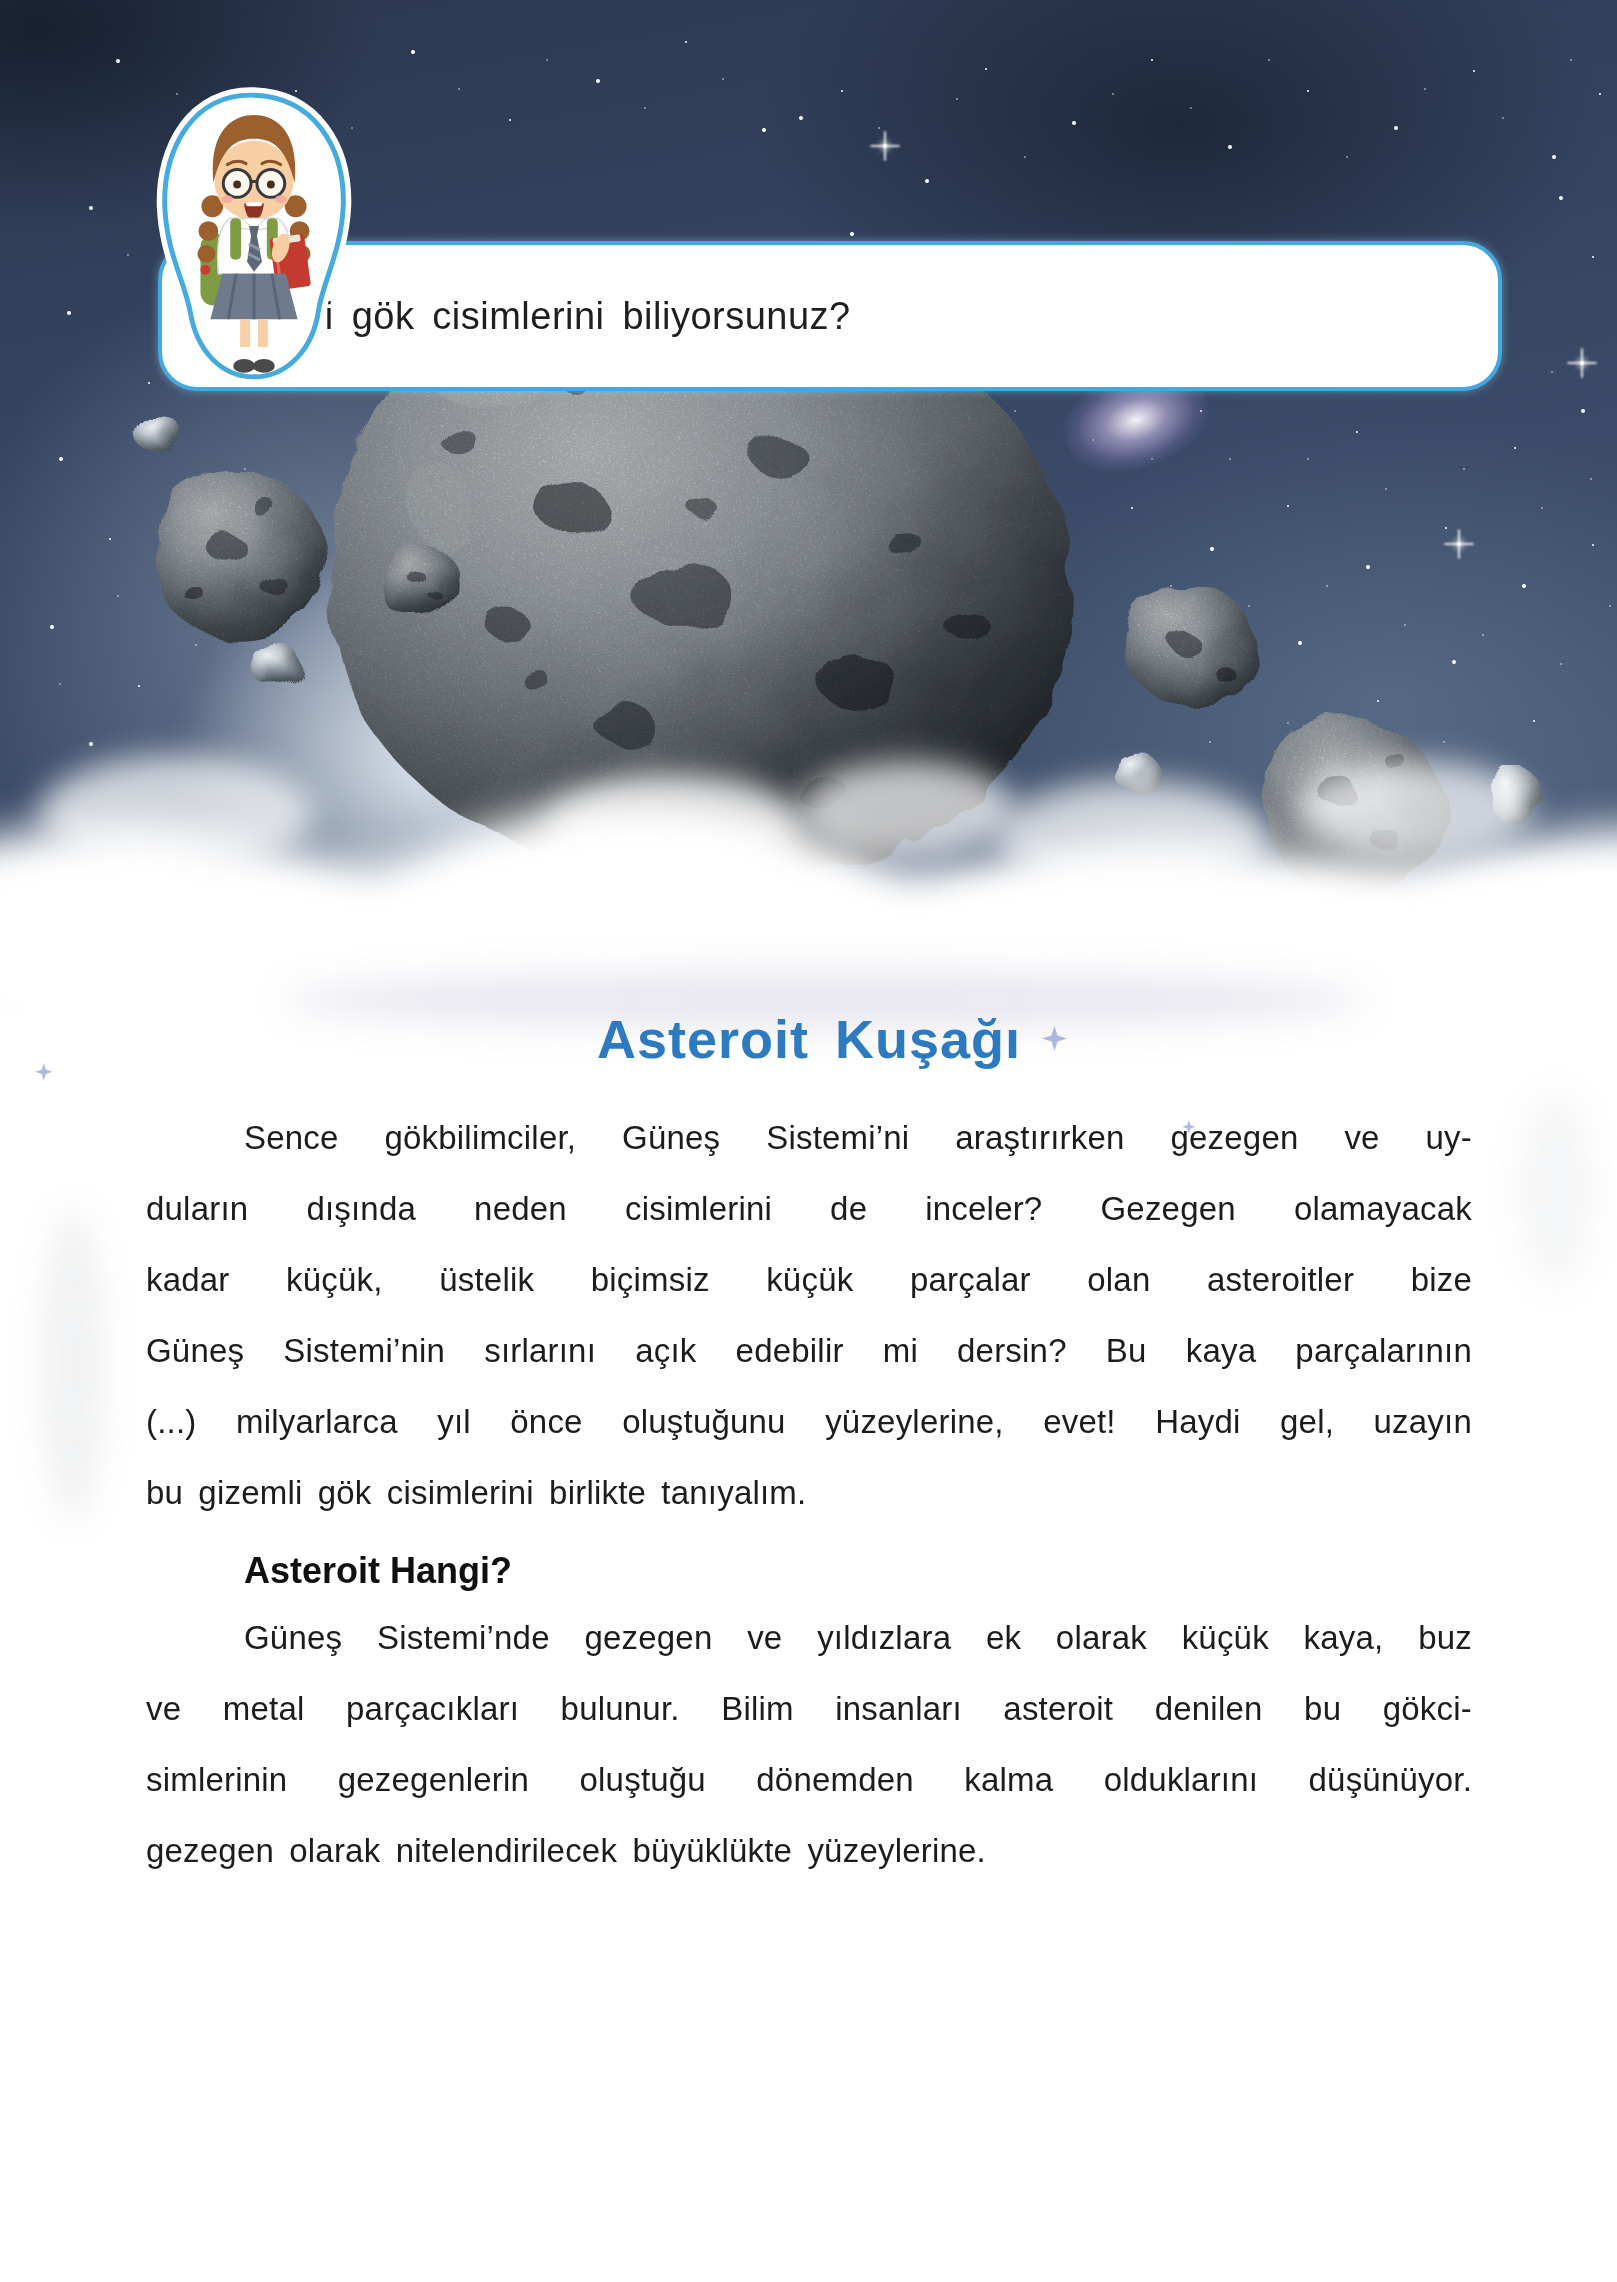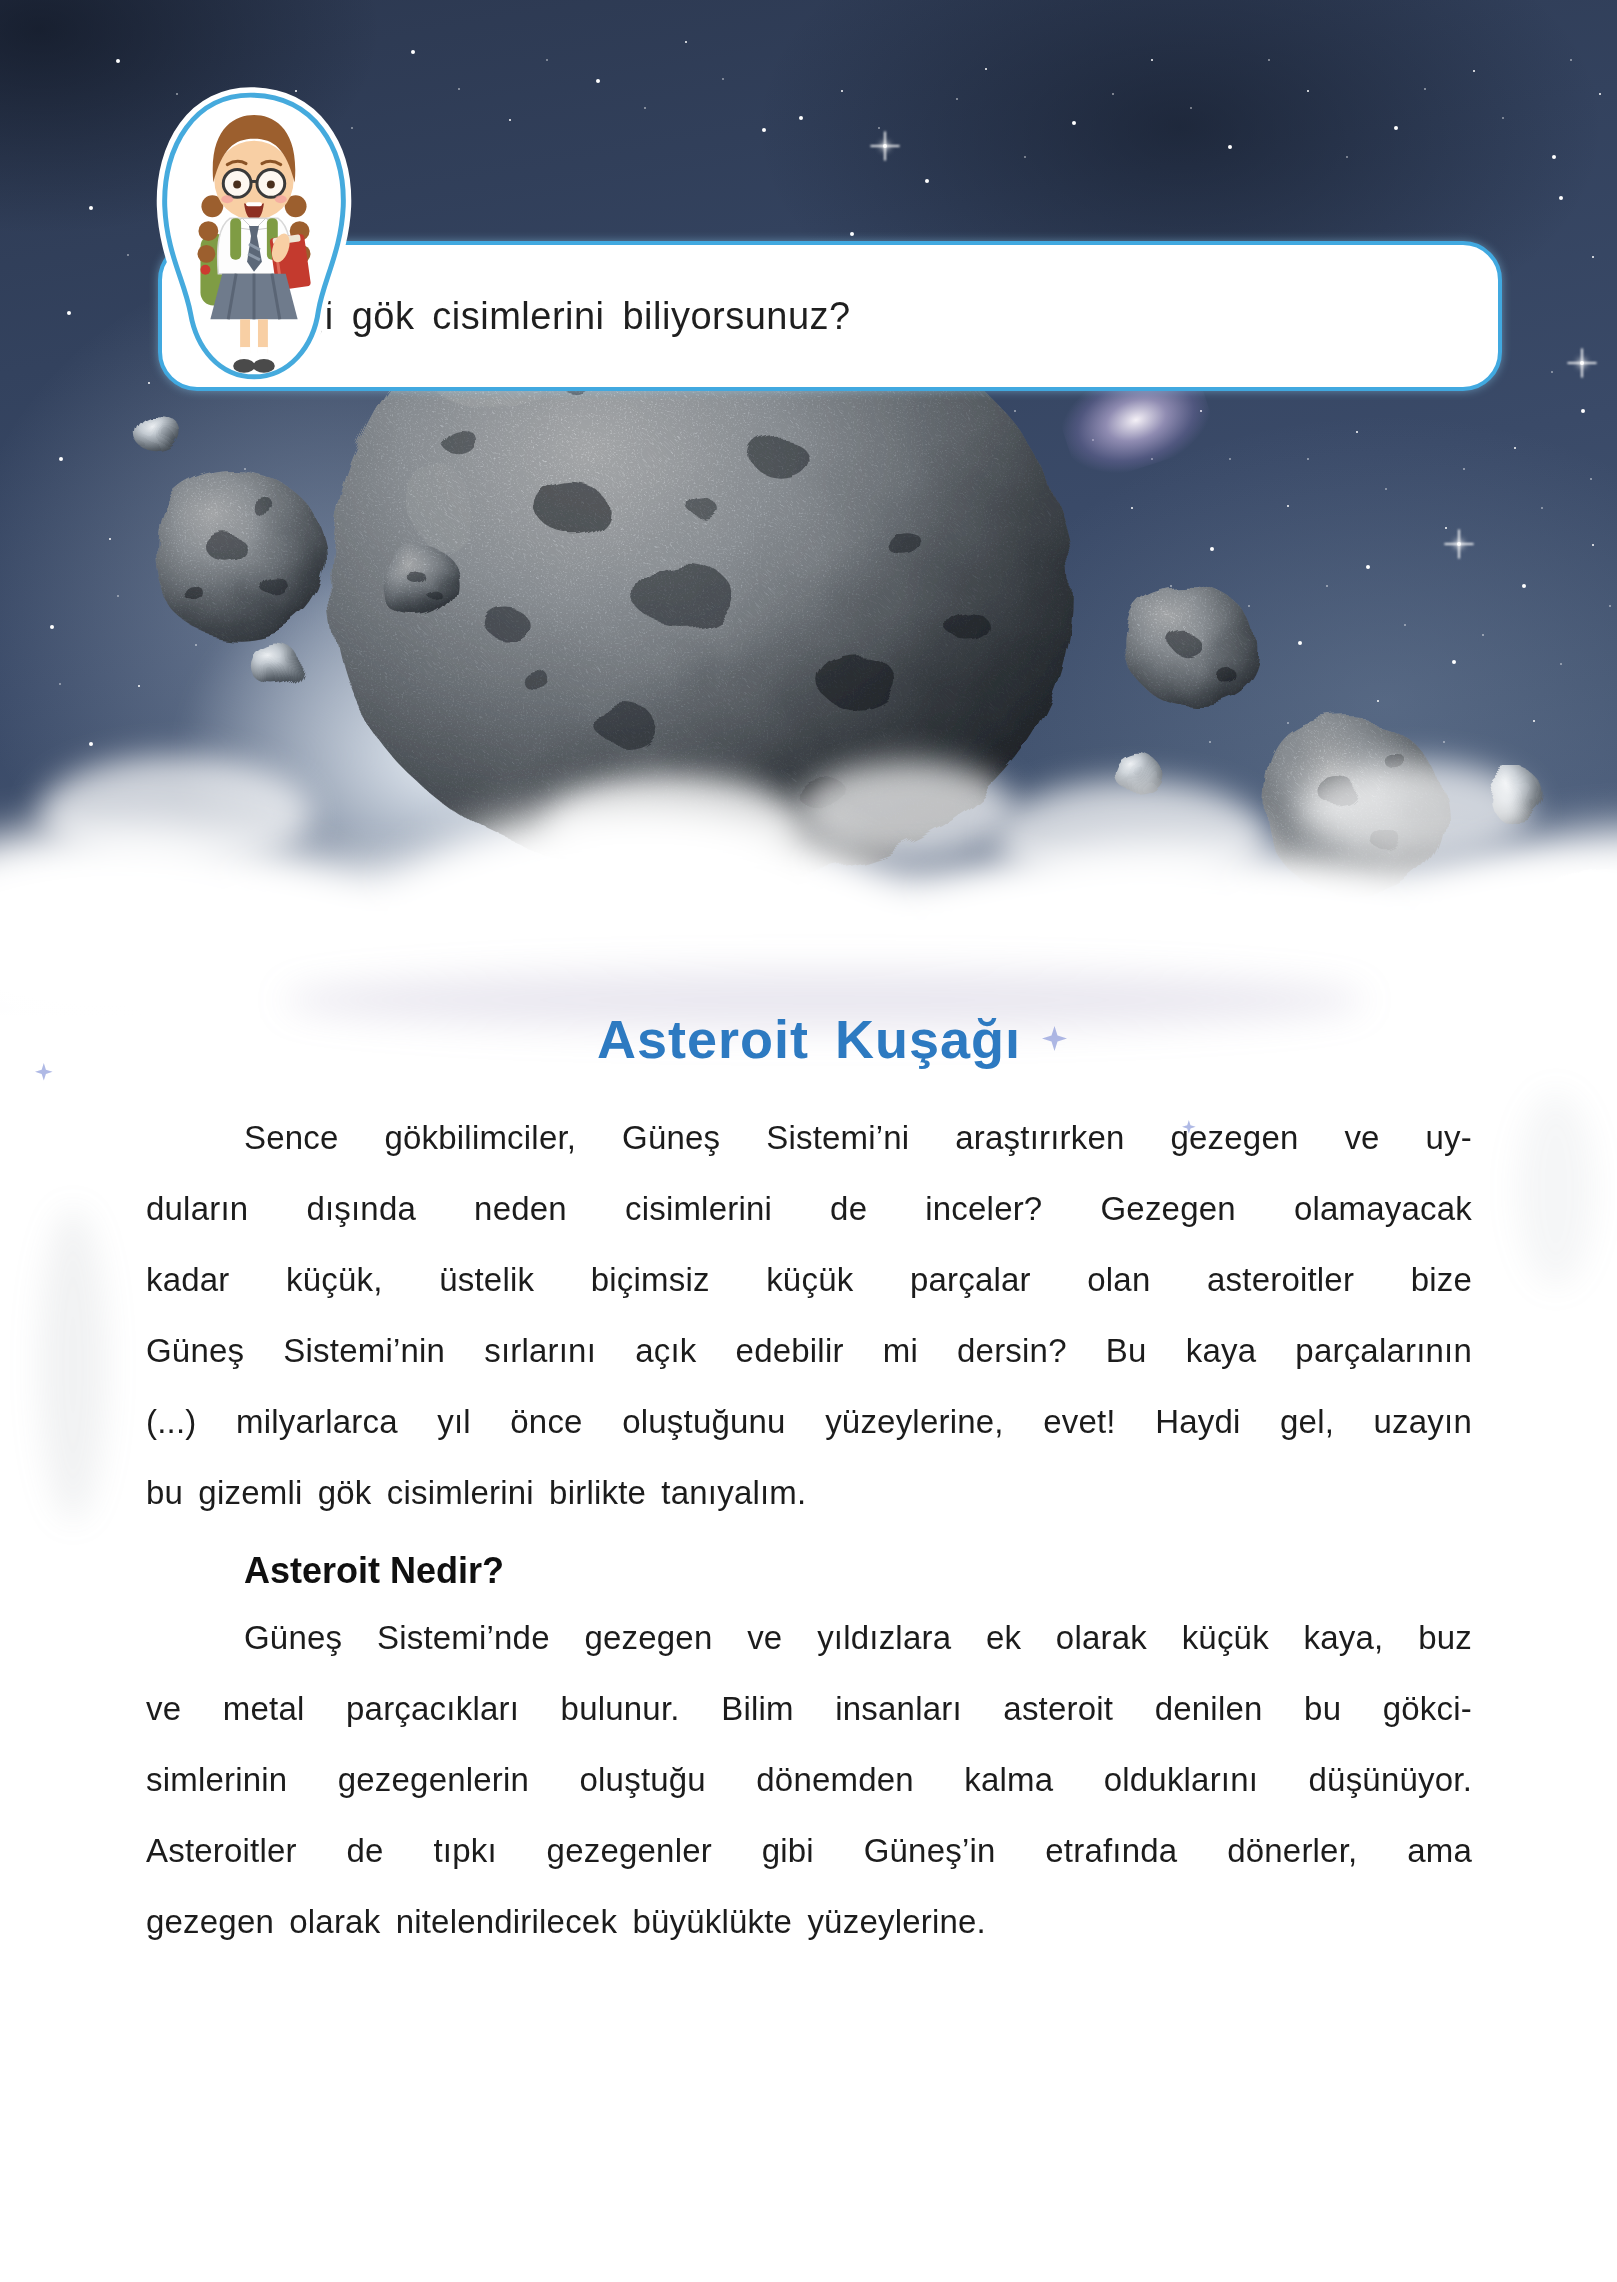--- a/index.html
+++ b/index.html
@@ -310,27 +310,26 @@
 
     <div class="para">
       <div class="line just indent">Sence gökbilimciler, Güneş Sistemi’ni araştırırken gezegen ve uy-</div>
       <div class="line just">duların dışında neden cisimlerini de inceler? Gezegen olamayacak</div>
       <div class="line just">kadar küçük, üstelik biçimsiz küçük parçalar olan asteroitler bize</div>
       <div class="line just">Güneş Sistemi’nin sırlarını açık edebilir mi dersin? Bu kaya parçalarının</div>
       <div class="line just">(...) milyarlarca yıl önce oluştuğunu yüzeylerine, evet! Haydi gel, uzayın</div>
       <div class="line">bu gizemli gök cisimlerini birlikte tanıyalım.</div>
     </div>
 
-    <div class="subheading">Asteroit Nedir?</div>
+    <div class="subheading">Asteroit Hangi?</div>
 
     <div class="para tight">
       <div class="line just indent">Güneş Sistemi’nde gezegen ve yıldızlara ek olarak küçük kaya, buz</div>
       <div class="line just">ve metal parçacıkları bulunur. Bilim insanları asteroit denilen bu gökci-</div>
       <div class="line just">simlerinin gezegenlerin oluştuğu dönemden kalma olduklarını düşünüyor.</div>
-      <div class="line just">Asteroitler de tıpkı gezegenler gibi Güneş’in etrafında dönerler, ama</div>
       <div class="line">gezegen olarak nitelendirilecek büyüklükte yüzeylerine.</div>
     </div>
 
 
   </div>
 
 </div>
 
 
 </body></html>

